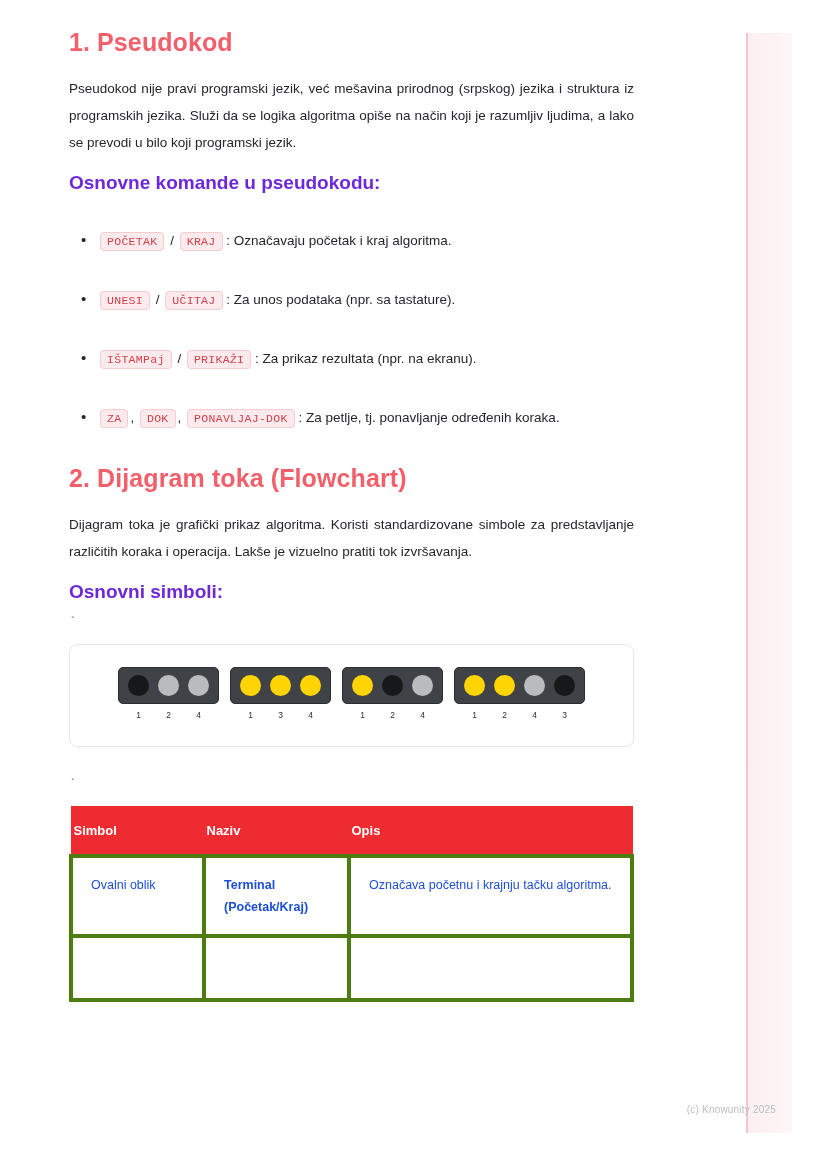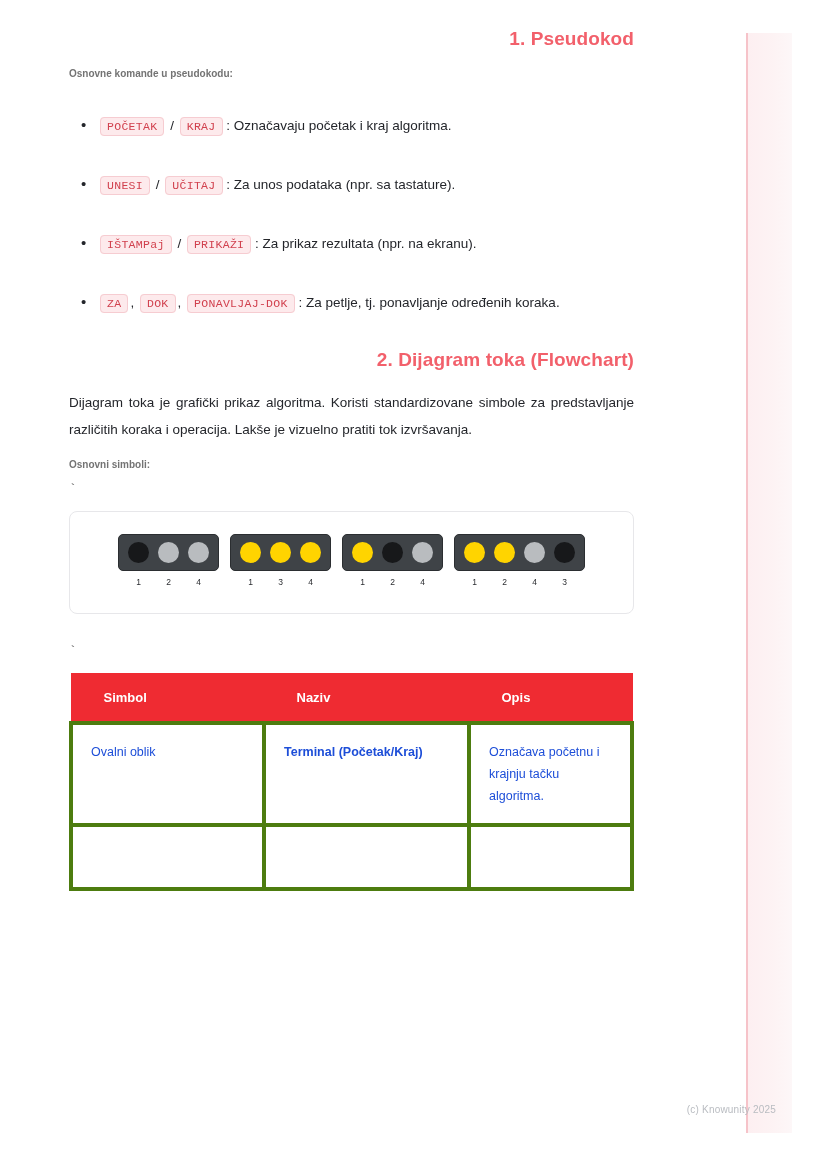--- a/index.html
+++ b/index.html
@@ -25,44 +25,43 @@
 
   .content {
     position: absolute;
     left: 69px;
     top: 28px;
     width: 565px;
   }
 
   h1.section-title {
     color: #f2606b;
-    font-size: 19px;
+    font-size: 25px;
     font-weight: bold;
     margin: 0 0 18px 0;
     letter-spacing: 0.1px;
-    text-align: right;
   }
 
   h1.section-title.second {
     margin-top: 34px;
   }
 
   p.para {
     font-size: 13.5px;
     line-height: 27px;
     margin: 0 0 16px 0;
     text-align: justify;
     color: #24262b;
   }
 
   p.subhead {
-    font-size: 10px;
+    font-size: 19px;
     font-weight: bold;
     margin: 0 0 12px 0;
-    color: #737373;
+    color: #6d28d9;
   }
 
   ul.cmds {
     list-style: none;
     margin: 0;
     padding: 0;
   }
 
   ul.cmds li {
     position: relative;
@@ -177,21 +176,21 @@
     border-collapse: collapse;
     margin-top: 14px;
     font-size: 12.5px;
   }
   table.sym-table th {
     background: #ef2b32;
     color: #ffffff;
     text-align: left;
     font-weight: bold;
     font-size: 13px;
-    padding: 16px 32px;
+    padding: 16px 2px;
     border: 1px solid #ef2b32;
   }
   table.sym-table td {
     border: 4px solid #4d7c0f;
     padding: 16px 18px;
     vertical-align: top;
     line-height: 22px;
     color: #1d4ed8;
   }
   table.sym-table td.strong {
@@ -223,20 +222,21 @@
 <body>
 
 <div class="page">
 
   <div class="side-strip"></div>
 
   <div class="content">
 
     <h1 class="section-title">1. Pseudokod</h1>
 
+    <p class="para">Pseudokod nije pravi programski jezik, već mešavina prirodnog (srpskog) jezika i struktura iz programskih jezika. Služi da se logika algoritma opiše na način koji je razumljiv ljudima, a lako se prevodi u bilo koji programski jezik.</p>
 
     <p class="subhead">Osnovne komande u pseudokodu:</p>
 
     <ul class="cmds">
       <li>
         <code class="kw">POČETAK</code>
         <span class="sep">/</span>
         <code class="kw">KRAJ</code>
         <span>: Označavaju početak i kraj algoritma.</span>
       </li>

